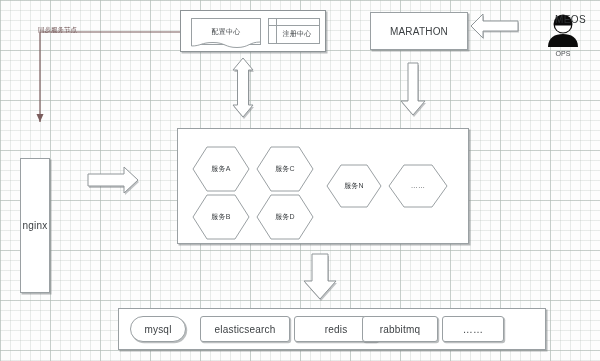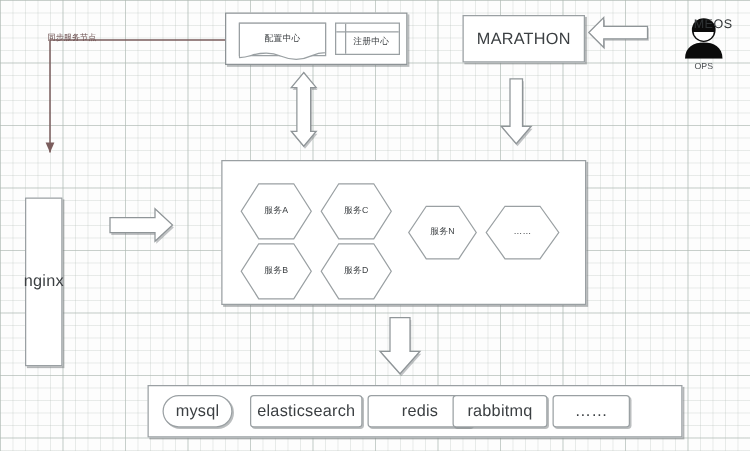--- a/index.html
+++ b/index.html
@@ -32,21 +32,21 @@
     display: flex;
     align-items: center;
     justify-content: center;
     color: #3b3f42;
   }
   .plain {
     box-shadow: none;
   }
 
   .lbl {
-    font-size: 13px;
+    font-size: 10px;
     line-height: 1.1;
     text-align: center;
     letter-spacing: .2px;
     white-space: nowrap;
   }
   .lbl-cn { font-size: 7px; }
 
   
   #top-container {
     left: 180px; top: 10px; width: 146px; height: 42px;

